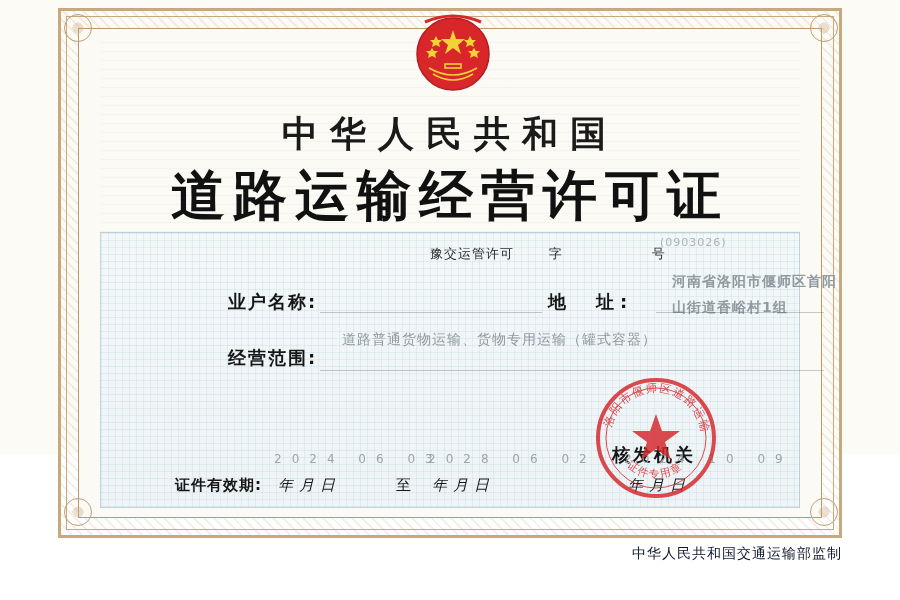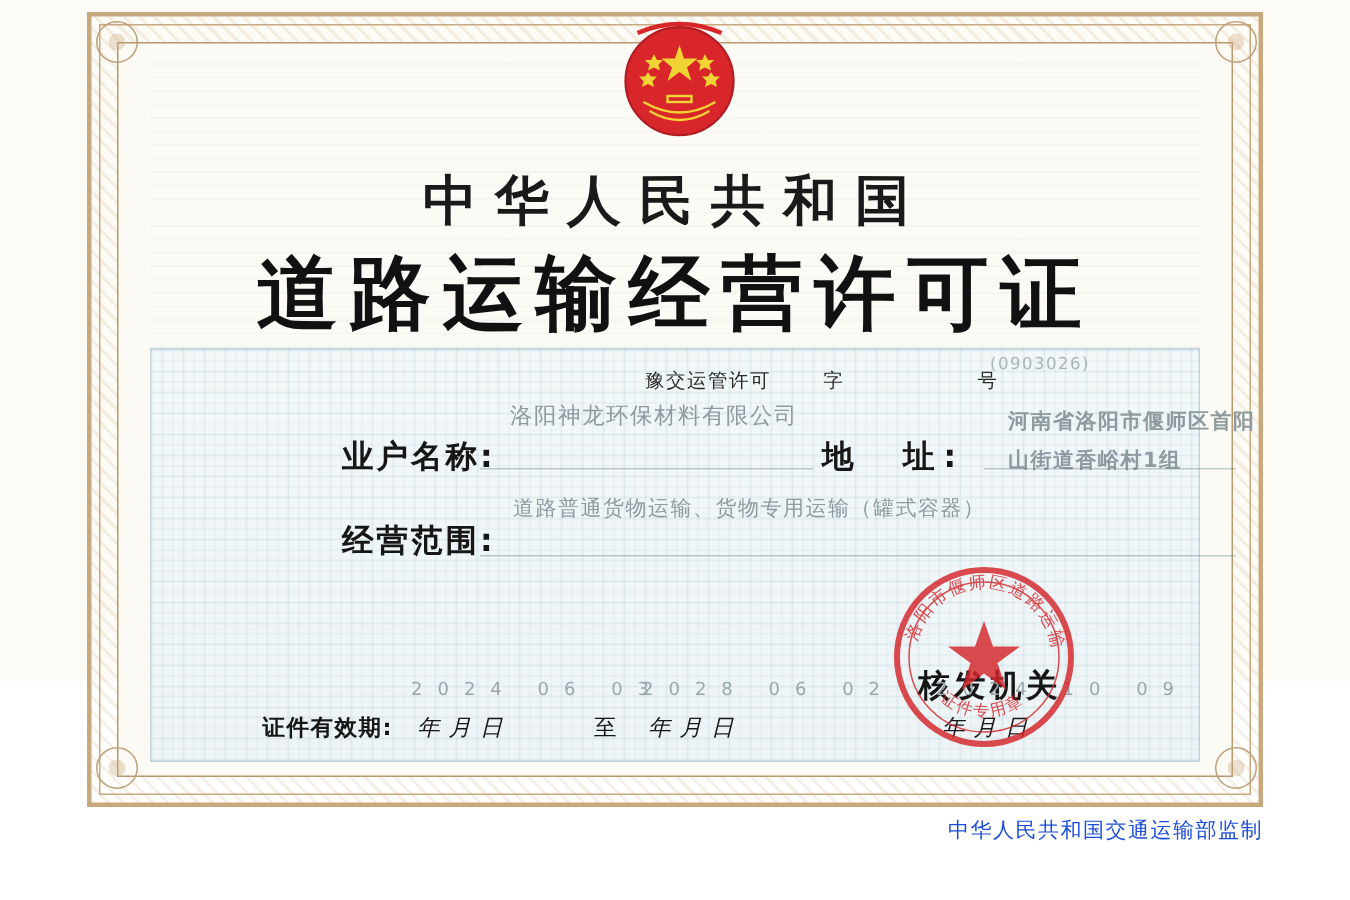--- a/index.html
+++ b/index.html
@@ -143,21 +143,21 @@
     left: 660px;
     top: 236px;
     font-size: 11px;
     color: #a8b4b9;
     letter-spacing: 1px;
   }
 
   
   .label {
     position: absolute;
-    font-size: 21px;
+    font-size: 18px;
     font-weight: bold;
     color: #161616;
     letter-spacing: 2px;
   }
   .label-name    { left: 228px; top: 290px; }
   .label-address { left: 548px; top: 290px; letter-spacing: 6px; }
   .label-scope   { left: 228px; top: 346px; }
   .label-issuer  { left: 612px; top: 443px; letter-spacing: 3px; }
   .label-valid   { left: 175px; top: 476px; font-size: 15px; letter-spacing: 1px; }
 
@@ -225,21 +225,21 @@
     width: 128px;
     height: 128px;
     opacity: 0.82;
   }
 
   .footer {
     position: absolute;
     right: 58px;
     top: 545px;
     font-size: 14px;
-    color: #1d4ed8;
+    color: #0f172a;
     letter-spacing: 1px;
   }
 
   .nowrap { white-space: nowrap; }
 </style>
 </head>
 <body>
 
 <div class="certificate">
 
@@ -285,21 +285,20 @@
     <span class="zi">字</span>
     <span class="hao">号</span>
   </div>
 
   <div class="label label-name">业户名称:</div>
   <div class="label label-address">地　址:</div>
   <div class="label label-scope">经营范围:</div>
   <div class="label label-issuer">核发机关</div>
   <div class="label label-valid">证件有效期:</div>
 
-  <div class="value value-name">洛阳神龙环保材料有限公司</div>
   <div class="value value-address">河南省洛阳市偃师区首阳山街道香峪村1组</div>
   <div class="value value-scope">道路普通货物运输、货物专用运输（罐式容器）</div>
 
   <div class="rule" style="left:320px; top:312px; width:222px;"></div>
   <div class="rule" style="left:656px; top:312px; width:168px;"></div>
   <div class="rule" style="left:320px; top:370px; width:504px;"></div>
 
   <div class="date-print dp1">2024     06     03</div>
   <div class="date-print dp2">2028     06     02</div>
   <div class="date-print dp3">2024     10     09</div>

